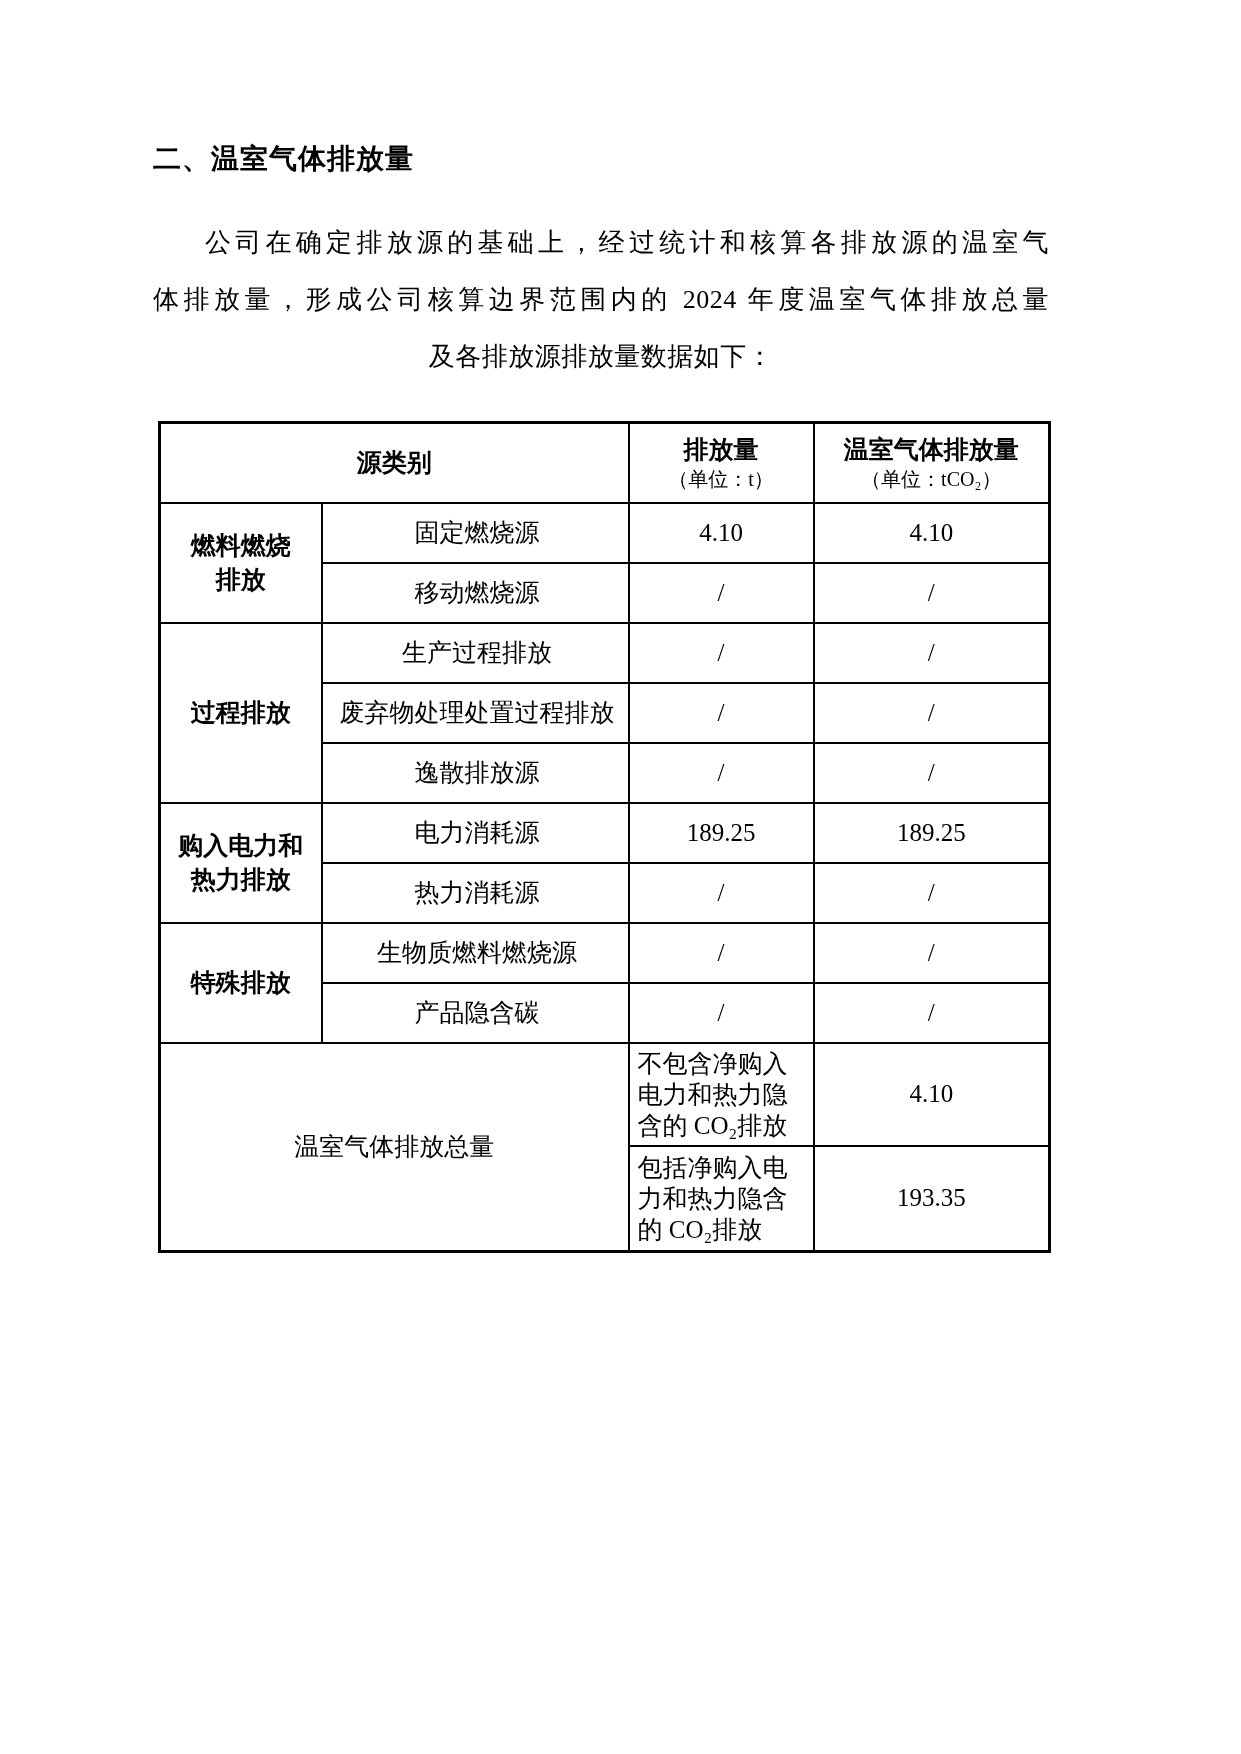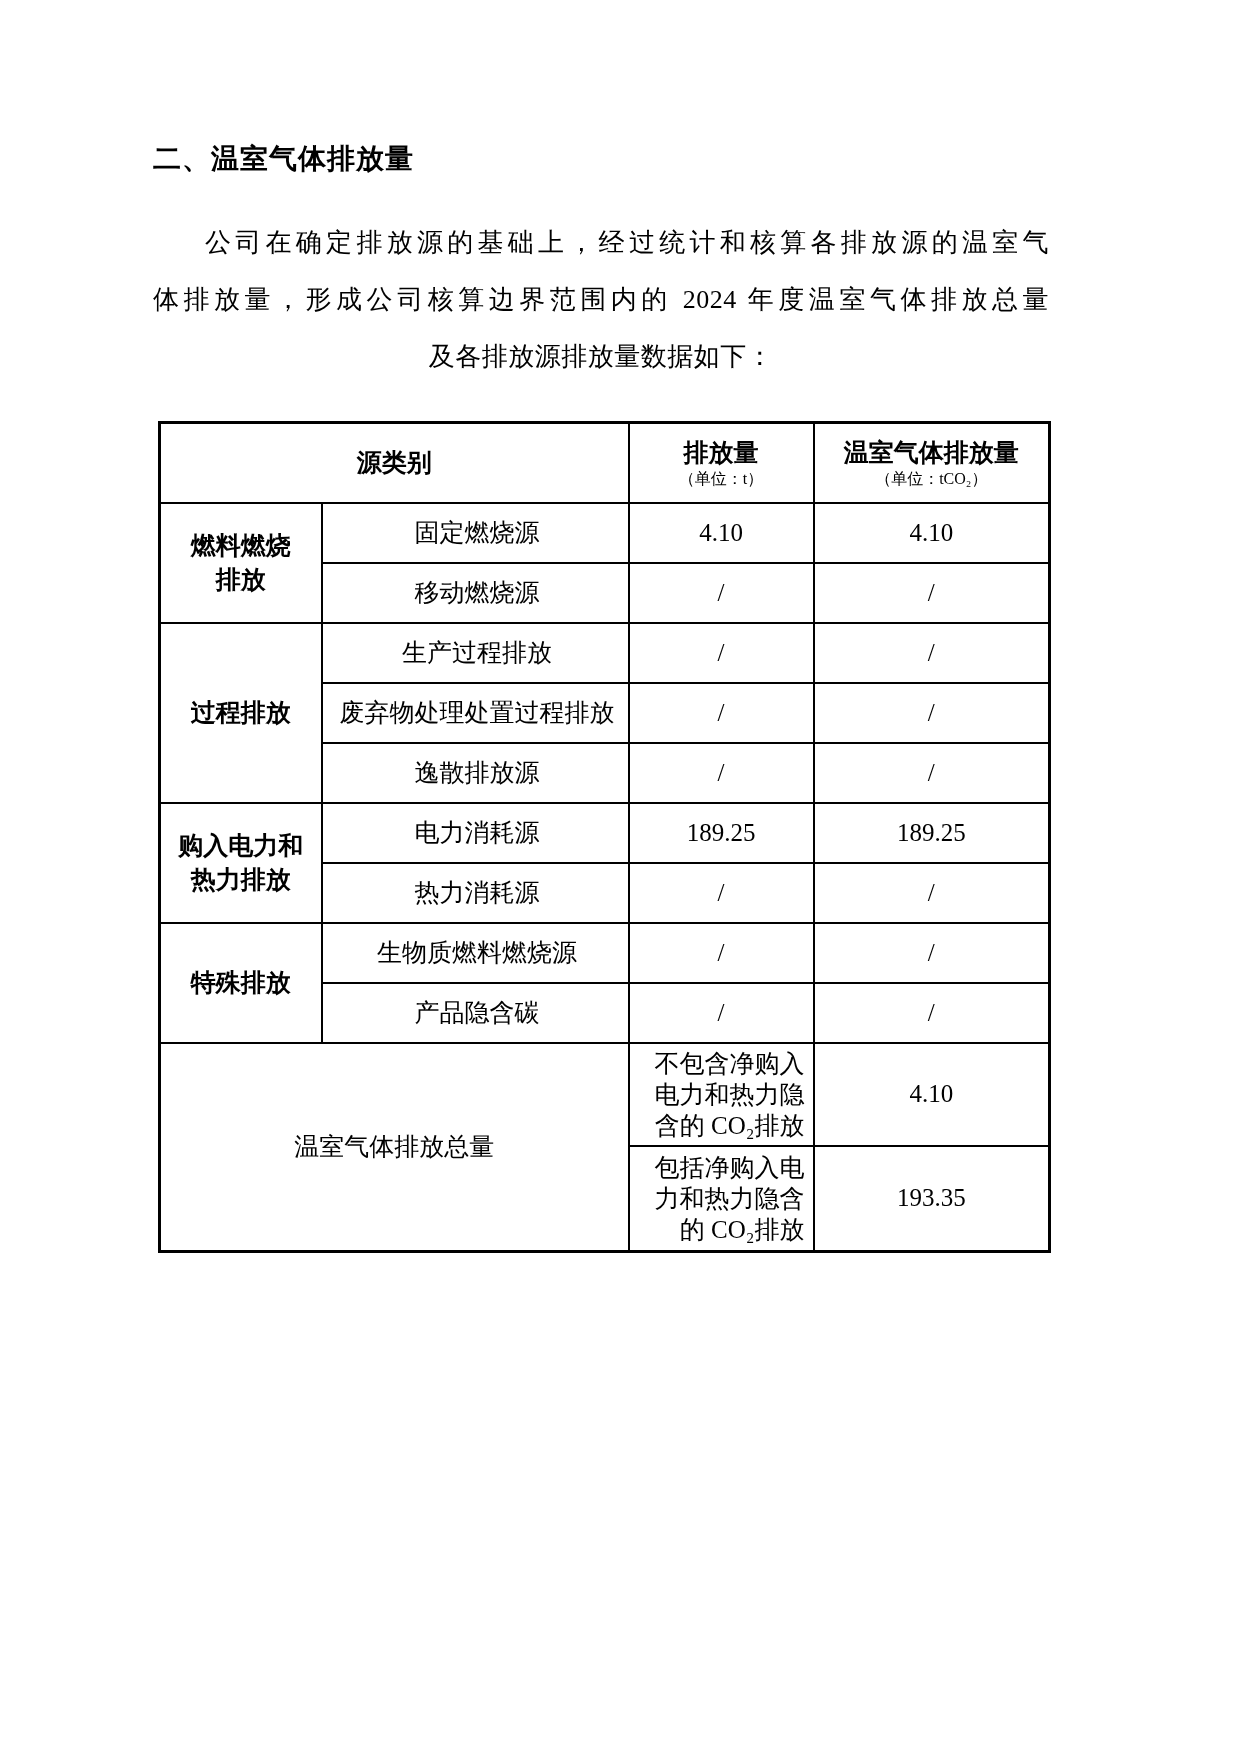--- a/index.html
+++ b/index.html
@@ -49,24 +49,24 @@
     overflow: hidden;
   }
   .hrow { height: 80px; }
   .drow { height: 60px; }
   .trow1 { height: 94px; }
   .trow2 { height: 106px; }
   .c { text-align: center; }
   .src { text-align: center; padding-left: 14px !important; }
   .pre { white-space: pre-line; line-height: 34px; font-weight: bold; }
   .ht { font-weight: bold; }
-  .hu { font-weight: normal; font-size: 16px; }
+  .hu { font-weight: normal; font-size: 20px; }
   .desc {
     white-space: pre-line;
-    text-align: right;
+    text-align: left;
     font-size: 24px;
     line-height: 31px;
     padding: 4px 8px !important;
   }
 </style>
 </head>
 <body>
 
 <div class="page">
   <div class="content">

